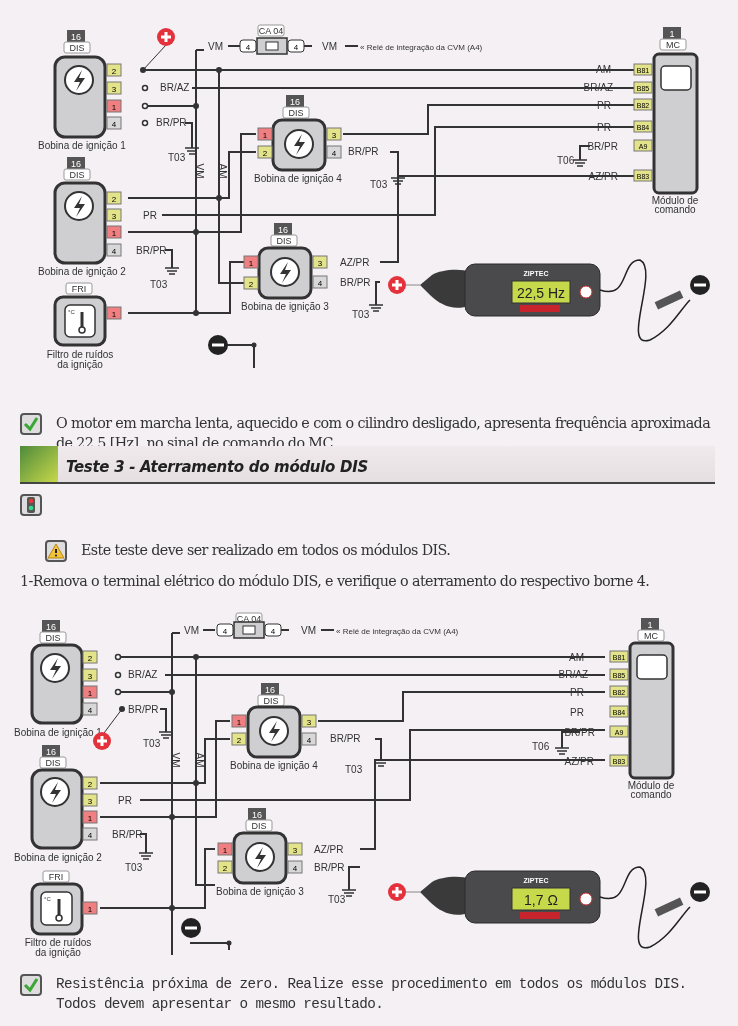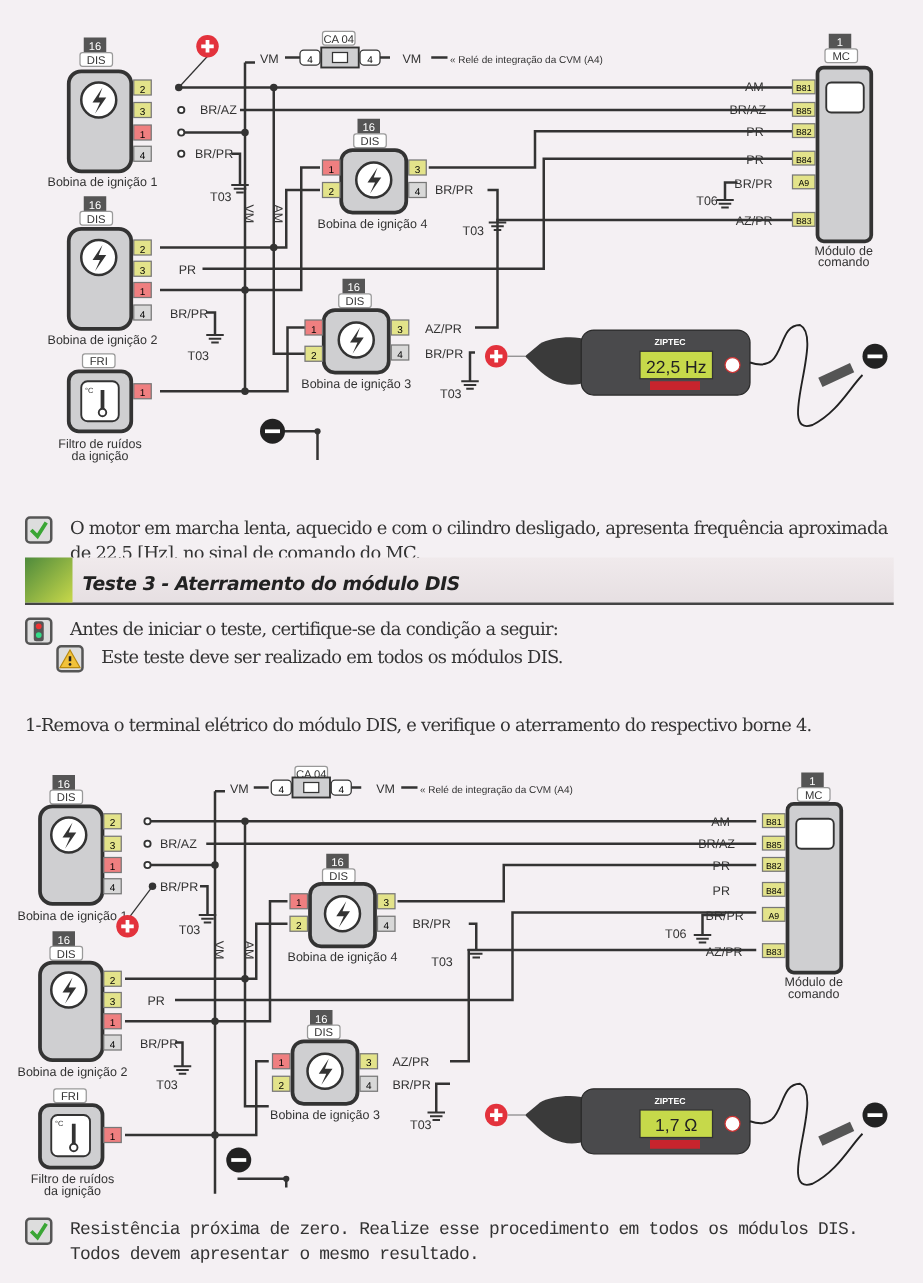--- a/index.html
+++ b/index.html
@@ -10,21 +10,21 @@
   #diag1 { top:0; height:372px; }
   #diag2 { top:600px; height:360px; }
   .note { position:absolute; left:20px; right:20px; display:flex; align-items:flex-start;
           font-family:"DejaVu Serif", serif; font-size:14.3px; color:#333; line-height:20px; letter-spacing:-0.6px; }
   .note .icon { width:22px; height:22px; border:2px solid #555; border-radius:4px; background:#ddd;
                 margin-right:14px; flex:0 0 auto; box-sizing:border-box; position:relative; }
   .note .txt { flex:1; }
   #note-ok1 { top:381px;margin-top:32px; }
   #note-ok2 { top:974px;font-family:Liberation Mono, monospace; }
   #note-cond { top:494px; }
-  #note-warn { top:516px;padding-left:25px; }
+  #note-warn { top:540px;padding-left:25px; }
   #step1 { position:absolute; left:20px; top:573px; font-family:"DejaVu Serif", serif; font-size:14.3px; letter-spacing:-0.6px; color:#333; }
   #section-header { position:absolute; left:20px; top:446px; width:695px; height:36px;
                     background:linear-gradient(#f0eaec,#e6dfe2); border-bottom:2px solid #444; }
   #section-header .bar { position:absolute; left:0; top:0; width:38px; height:36px;
                          background:linear-gradient(135deg,#4e8a3c,#c8d84a); }
   #section-header .title { position:absolute; left:46px; top:12px; font-family:"DejaVu Sans", sans-serif;
                            font-weight:bold; font-style:italic; font-size:15px; color:#222; letter-spacing:-0.3px; }
 </style>
 </head>
 <body>
@@ -299,21 +299,21 @@
 
 <div class="note" id="note-cond">
   <span class="icon">
     <svg width="18" height="18" viewBox="0 0 18 18">
         <rect x="5" y="1" width="8" height="16" rx="2" fill="#555"></rect>
         <circle cx="9" cy="5" r="2.3" fill="#e33"></circle>
         <circle cx="9" cy="12" r="2.3" fill="#3d8"></circle>
       </svg>
   </span>
   <span class="txt">
-    <span>Antes de iniciar o teste, certifique-se da condição a seguir:</span><br>
+    <br>
   </span>
 </div>
 
 <div class="note" id="note-warn">
   <span class="icon">
     <svg width="18" height="18" viewBox="0 0 18 18">
         <path d="M9 2 L17 16 H1 Z" fill="#f2c23a" stroke="#b88a10"></path>
         <path d="M9 7 V11" stroke="#222" stroke-width="2"></path>
         <circle cx="9" cy="13.5" r="1.1" fill="#222"></circle>
       </svg>

